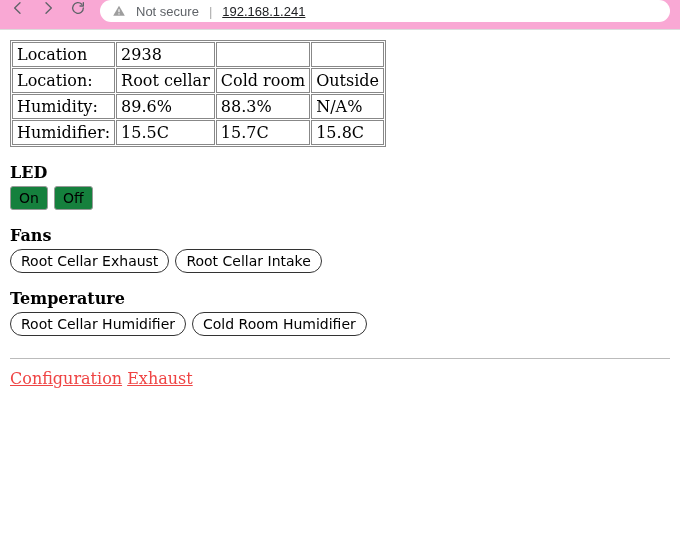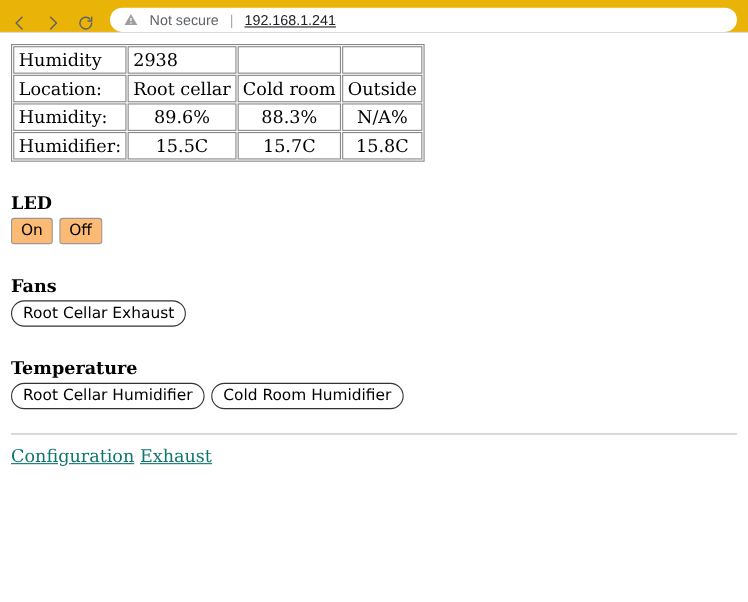--- a/index.html
+++ b/index.html
@@ -6,24 +6,24 @@
     body {
       margin: 0;
       font-family: "DejaVu Serif", "Liberation Serif", Georgia, serif;
       font-size: 16px;
       color: #000;
       background: #fff;
     }
     
     .chrome {
       height: 30px;
-      background: #eab308;
+      background: #f9a8d4;
       border-bottom: 1px solid #dcdcdc;
       display: flex;
-      align-items: flex-end;
+      align-items: flex-start;
       padding: 0 10px;
       gap: 14px;
       font-family: Arial, sans-serif;
       font-size: 13px;
       color: #5f6368;
     }
     .chrome .nav-icons { display:flex; gap:14px; align-items:center; }
     .chrome svg { display:block; }
     .addr {
       background: #fff;
@@ -47,47 +47,47 @@
     table.sensor {
       border-collapse: separate;
       border-spacing: 1px;
       border: 1px solid #888;
     }
     table.sensor td {
       border: 1px solid #888;
       padding: 2px 4px;
       font-size: 16px;
     }
-    table.sensor td.num { text-align: center; }
-    .section-label { font-weight: bold; margin-top: 28px; }
+    table.sensor td.num { text-align: left; }
+    .section-label { font-weight: bold; margin-top: 16px; }
     .btn-row { margin-top: 4px; display:flex; gap:6px; flex-wrap:wrap; }
     button.ui-btn {
       font-family: "DejaVu Sans", Arial, sans-serif;
       font-size: 14px;
-      background: #fdba74;
+      background: #15803d;
       border: 1px solid #999;
       border-radius: 3px;
       padding: 3px 8px;
       text-align: center;
     }
     button.plain-btn {
       font-family: "DejaVu Sans", Arial, sans-serif;
       font-size: 14px;
       background: #fff;
       border: 1px solid #333;
       border-radius: 12px;
       padding: 3px 10px;
     }
     hr.footer-hr {
       margin: 22px 0 10px 0;
       border: none;
       border-top: 1px solid #bbb;
     }
     .footer-links a {
-      color: #0f766e;
+      color: #ef4444;
       text-decoration: underline;
     }
   </style>
 </head>
 <body>
 
 <div class="chrome">
   <div class="nav-icons">
     <span>
       <svg width="16" height="16" viewBox="0 0 24 24">
@@ -118,21 +118,21 @@
     <span class="sep">|</span>
     <span class="url">192.168.1.241</span>
   </div>
 </div>
 
 <div class="content">
 
   <table class="sensor">
     <tbody>
         <tr>
-      <td>Humidity</td>
+      <td>Location</td>
       <td>2938</td>
       <td></td>
       <td></td>
     </tr>
     <tr>
       <td>Location:</td>
       <td>Root cellar</td>
       <td>Cold room</td>
       <td>Outside</td>
     </tr>
@@ -153,20 +153,21 @@
 
   <div class="section-label">LED</div>
   <div class="btn-row">
     <button class="ui-btn">On</button>
     <button class="ui-btn">Off</button>
   </div>
 
   <div class="section-label">Fans</div>
   <div class="btn-row">
     <button class="plain-btn">Root Cellar Exhaust</button>
+    <button class="plain-btn">Root Cellar Intake</button>
   </div>
 
   <div class="section-label">Temperature</div>
   <div class="btn-row">
     <button class="plain-btn">Root Cellar Humidifier</button>
     <button class="plain-btn">Cold Room Humidifier</button>
   </div>
 
   <hr class="footer-hr">
   <div class="footer-links">

